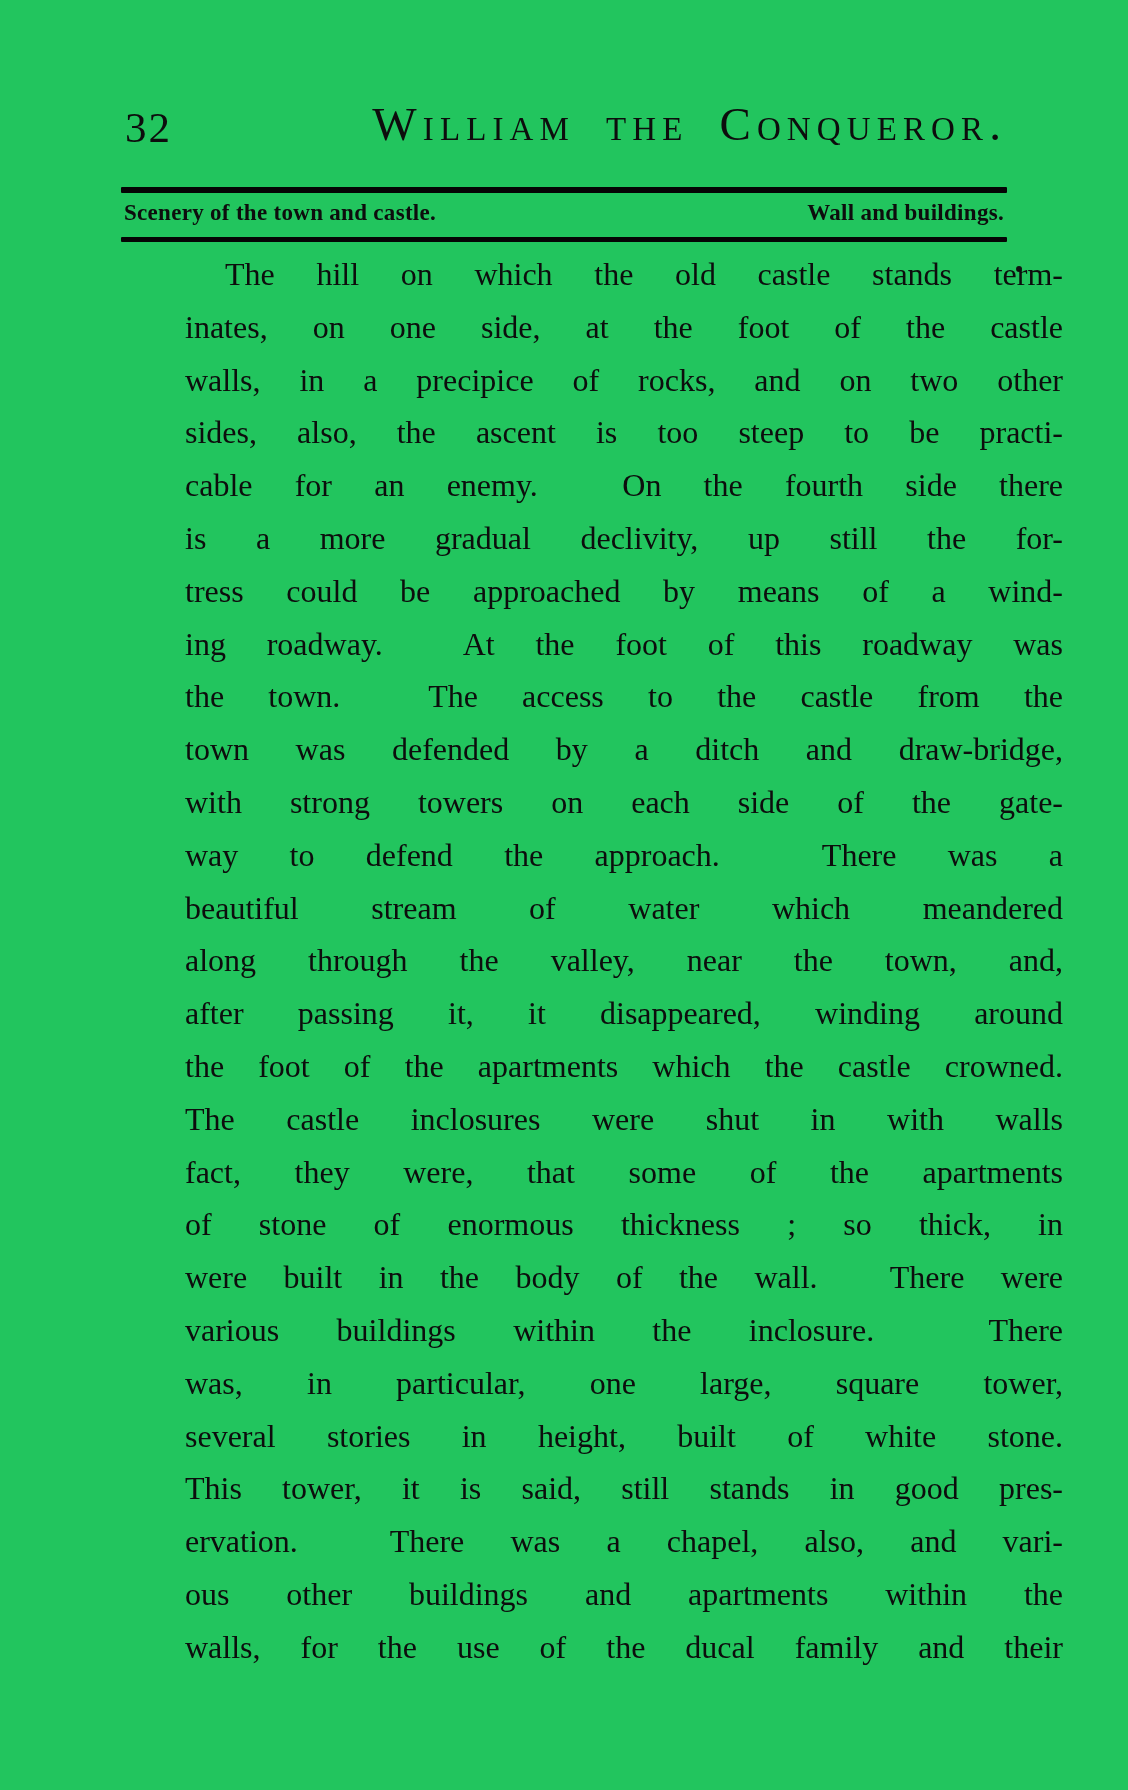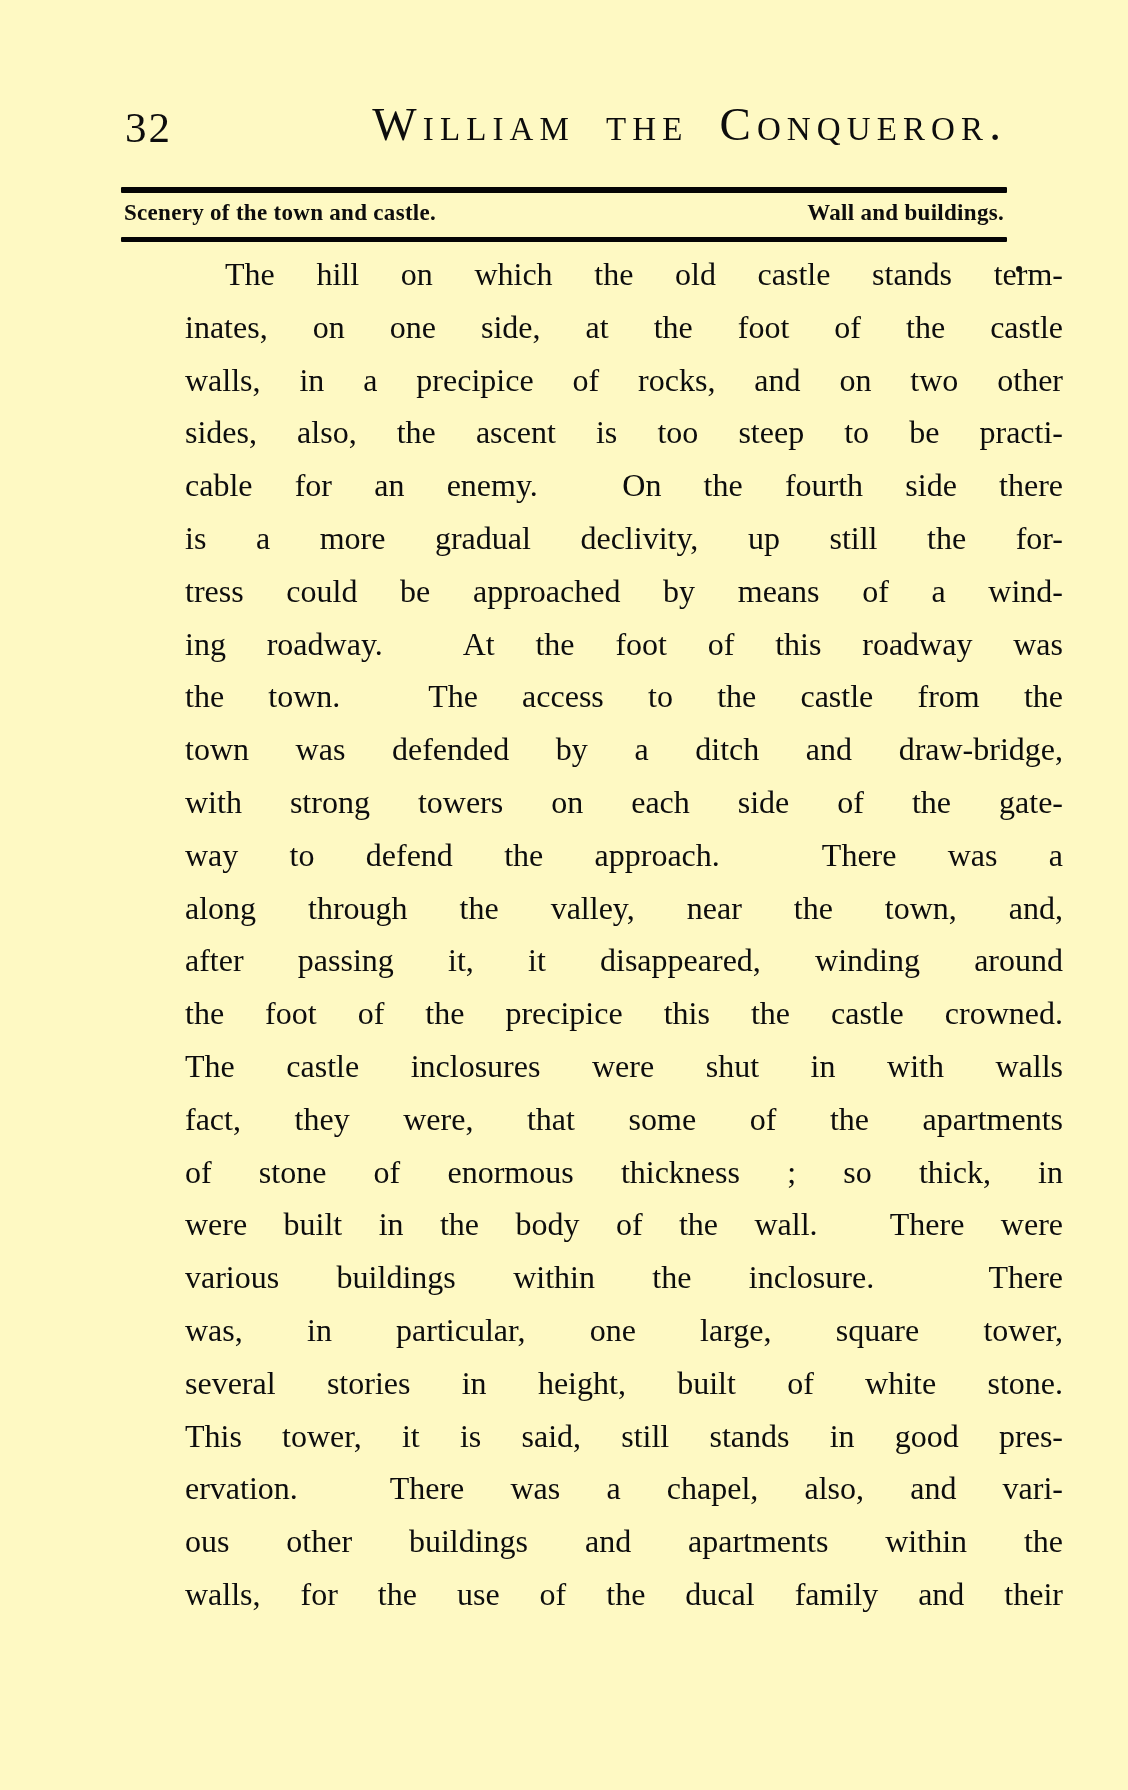--- a/index.html
+++ b/index.html
@@ -1,19 +1,19 @@
 <!DOCTYPE html>
 <html><head>
 <meta charset="utf-8">
 <style>
   html,body{margin:0;padding:0;background:#e8e8e8;}
   .page{
     position:relative;
     width:1128px;height:1790px;
-    background:#fef9c3;
+    background:#22c55e;
     color:#0d0d0d;
     font-family:"Liberation Serif","DejaVu Serif",serif;
     overflow:hidden;
   }
   .page-number{
     position:absolute;left:125px;top:103px;
     font-size:43px;letter-spacing:2px;
   }
   .running-title{
     position:absolute;left:123px;top:97px;width:884px;
@@ -78,23 +78,24 @@
       <div class="line">walls, in a precipice of rocks, and on two other</div>
       <div class="line">sides, also, the ascent is too steep to be practi-</div>
       <div class="line">cable for an enemy.  On the fourth side there</div>
       <div class="line">is a more gradual declivity, up still the for-</div>
       <div class="line">tress could be approached by means of a wind-</div>
       <div class="line">ing roadway.  At the foot of this roadway was</div>
       <div class="line">the town.  The access to the castle from the</div>
       <div class="line">town was defended by a ditch and draw-bridge,</div>
       <div class="line">with strong towers on each side of the gate-</div>
       <div class="line">way to defend the approach.  There was a</div>
+      <div class="line">beautiful stream of water which meandered</div>
       <div class="line">along through the valley, near the town, and,</div>
       <div class="line">after passing it, it disappeared, winding around</div>
-      <div class="line">the foot of the precipice this the castle crowned.</div>
+      <div class="line">the foot of the apartments which the castle crowned.</div>
       <div class="line">The castle inclosures were shut in with walls</div>
       <div class="line">fact, they were, that some of the apartments</div>
       <div class="line">of stone of enormous thickness ; so thick, in</div>
       <div class="line">were built in the body of the wall.  There were</div>
       <div class="line">various buildings within the inclosure.  There</div>
       <div class="line">was, in particular, one large, square tower,</div>
       <div class="line">several stories in height, built of white stone.</div>
       <div class="line">This tower, it is said, still stands in good pres-</div>
       <div class="line">ervation.  There was a chapel, also, and vari-</div>
       <div class="line">ous other buildings and apartments within the</div>

